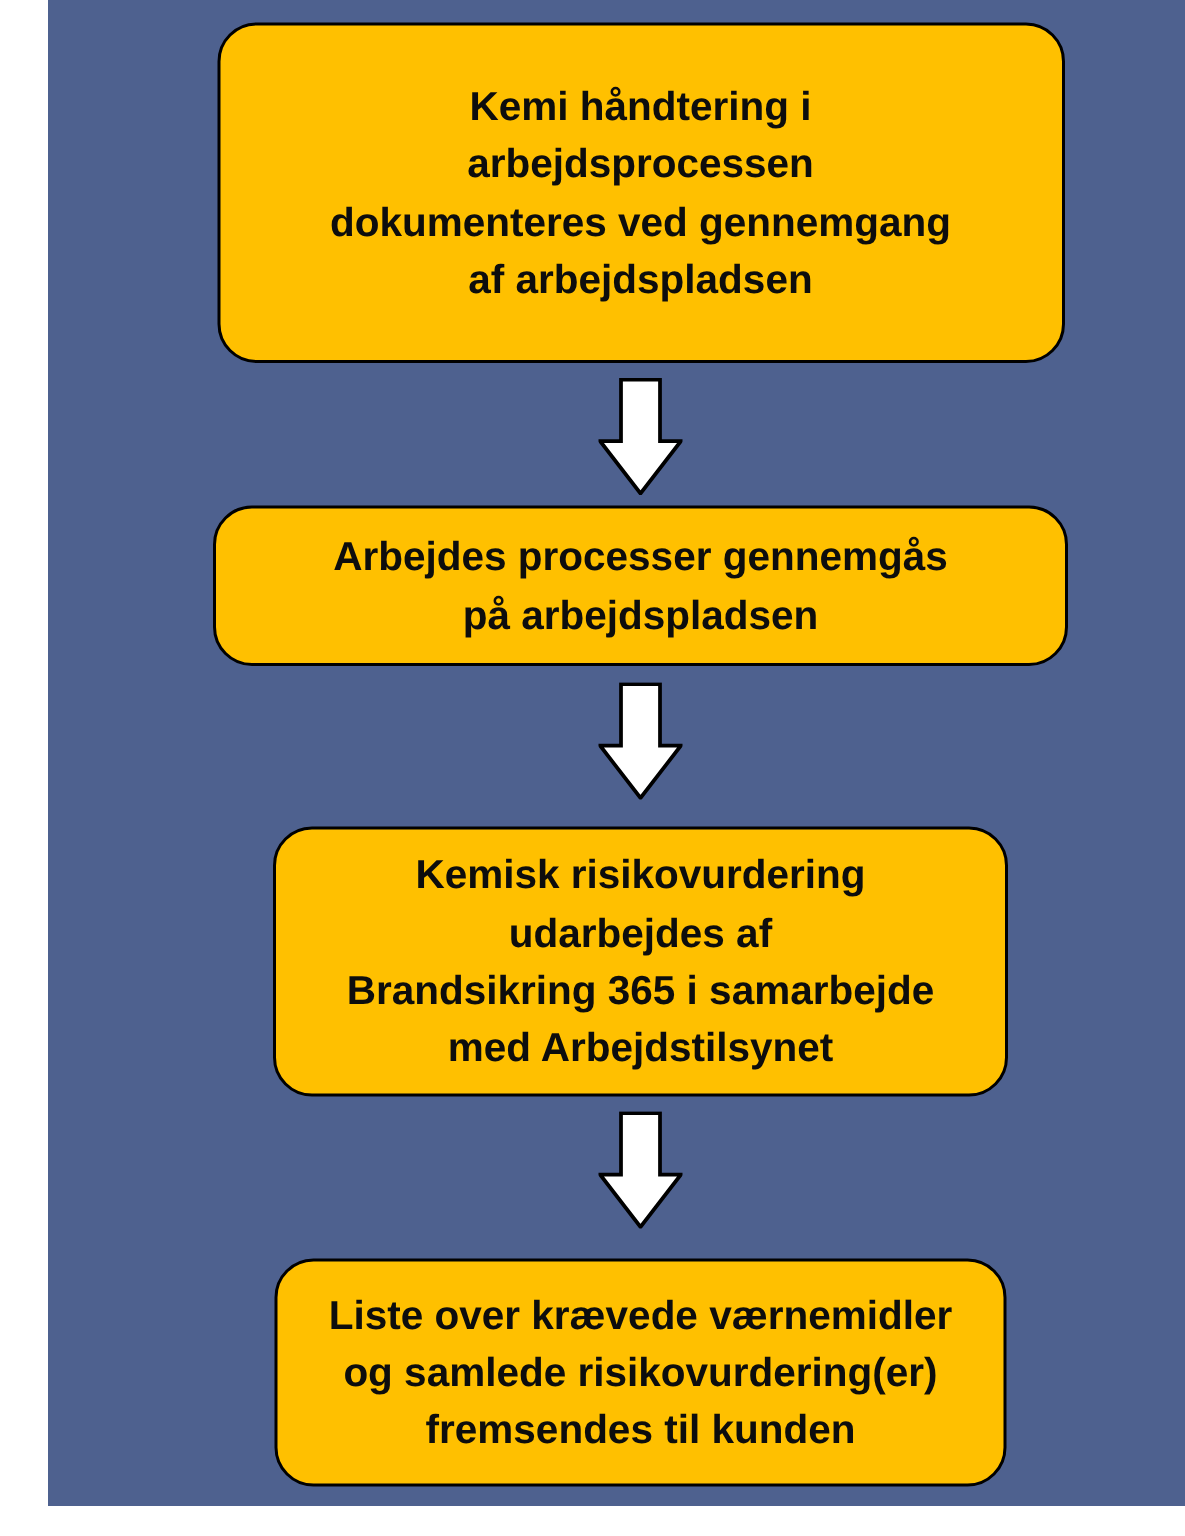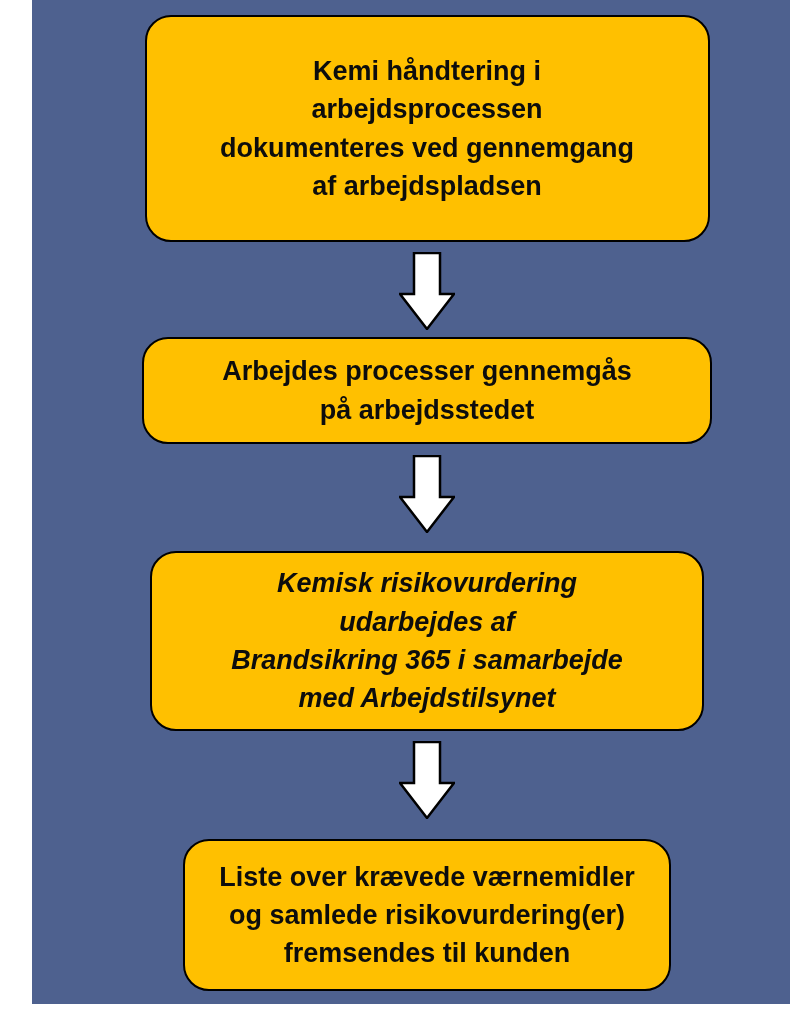--- a/index.html
+++ b/index.html
@@ -39,21 +39,21 @@
   }
   .flow-box .box-text {
     font-size: 27px;
     font-weight: 700;
     color: var(--text);
     line-height: 1.42;
     white-space: pre-line;
   }
   .box1 { margin-top: 15px; width: 565px; min-height: 227px; }
   .box2 { width: 570px; min-height: 107px; }
-  .box3 { width: 554px; min-height: 180px; font-style: italic; }
+  .box3 { width: 490px; min-height: 180px; }
   .box4 { width: 488px; min-height: 152px; }
   .arrow {
     flex-shrink: 0;
     display: block;
   }
   .arrow polygon {
     fill: var(--arrow-fill);
     stroke: var(--arrow-border);
     stroke-width: 2.5;
     stroke-linejoin: miter;
@@ -81,21 +81,21 @@
 dokumenteres ved gennemgang
 af arbejdspladsen</span>
   </div>
 
   <svg class="arrow arrow1" width="56" height="78" viewBox="0 0 56 78" aria-hidden="true">
     <polygon points="15,1 41,1 41,42 55,42 28,77 1,42 15,42"></polygon>
   </svg>
 
   <div class="flow-box box2">
     <span class="box-text">Arbejdes processer gennemgås
-på arbejdsstedet</span>
+på arbejdspladsen</span>
   </div>
 
   <svg class="arrow arrow2" width="56" height="78" viewBox="0 0 56 78" aria-hidden="true">
     <polygon points="15,1 41,1 41,42 55,42 28,77 1,42 15,42"></polygon>
   </svg>
 
   <div class="flow-box box3">
     <span class="box-text">Kemisk risikovurdering
 udarbejdes af
 Brandsikring 365 i samarbejde

